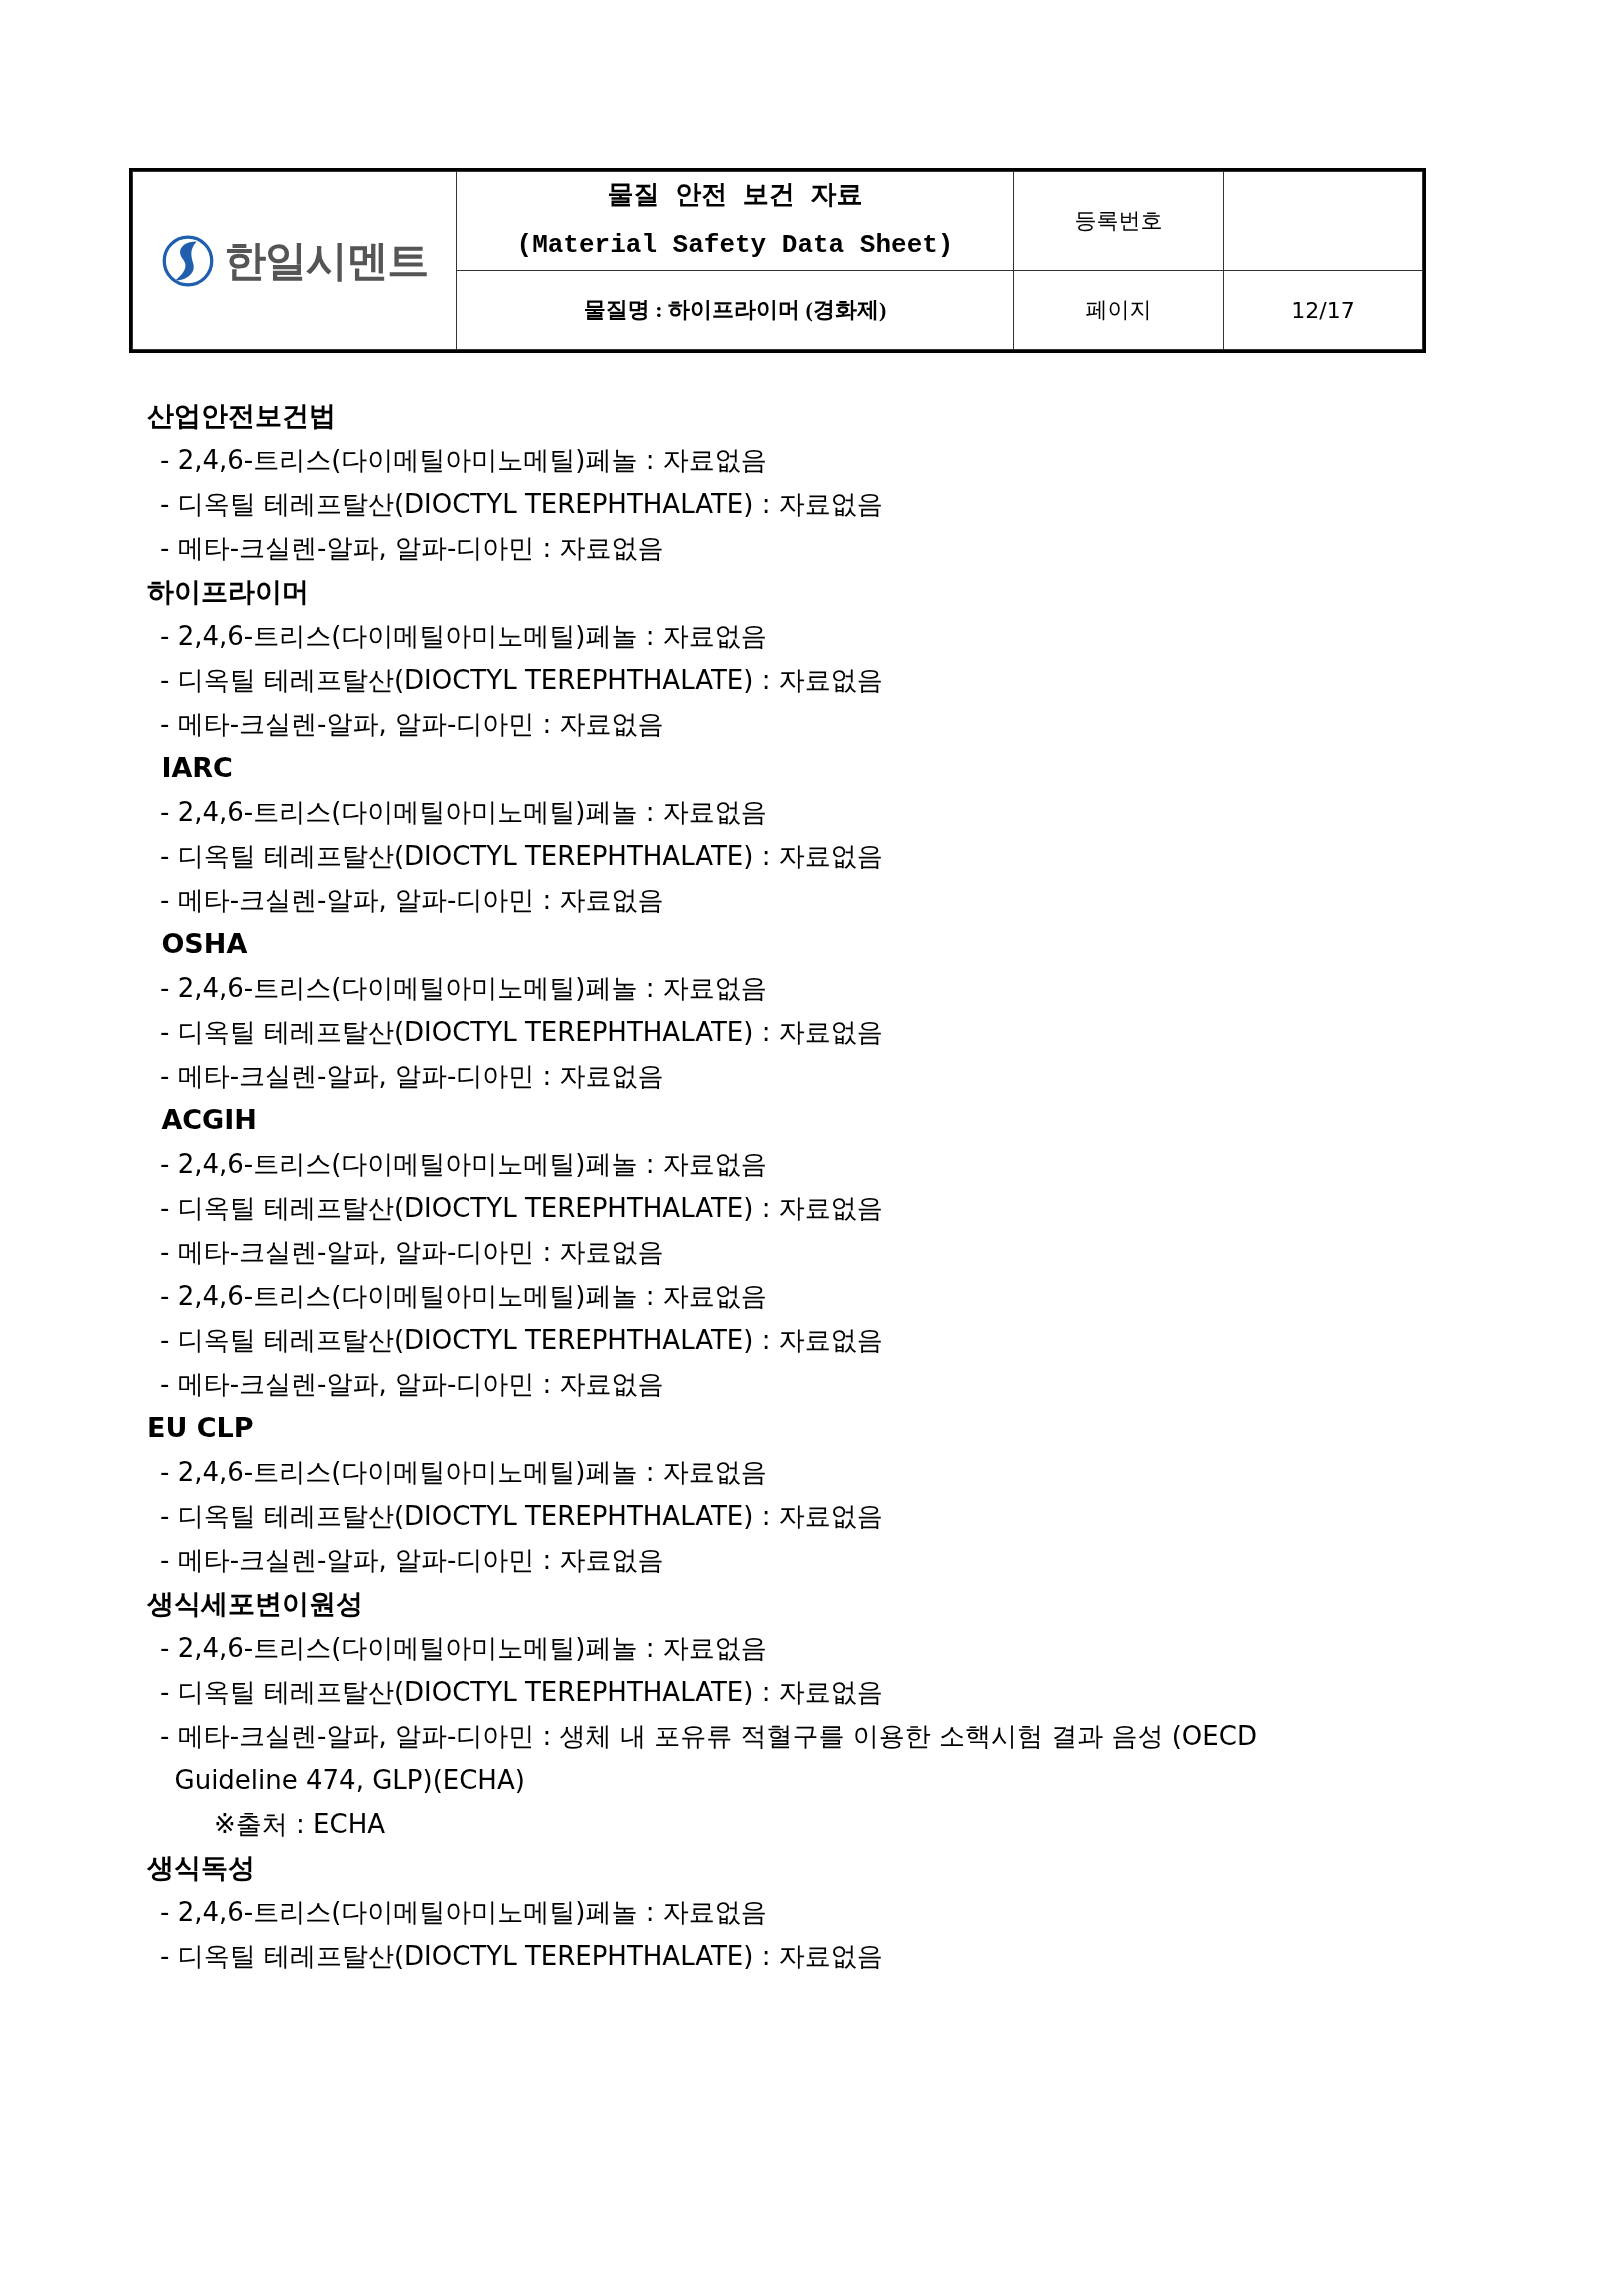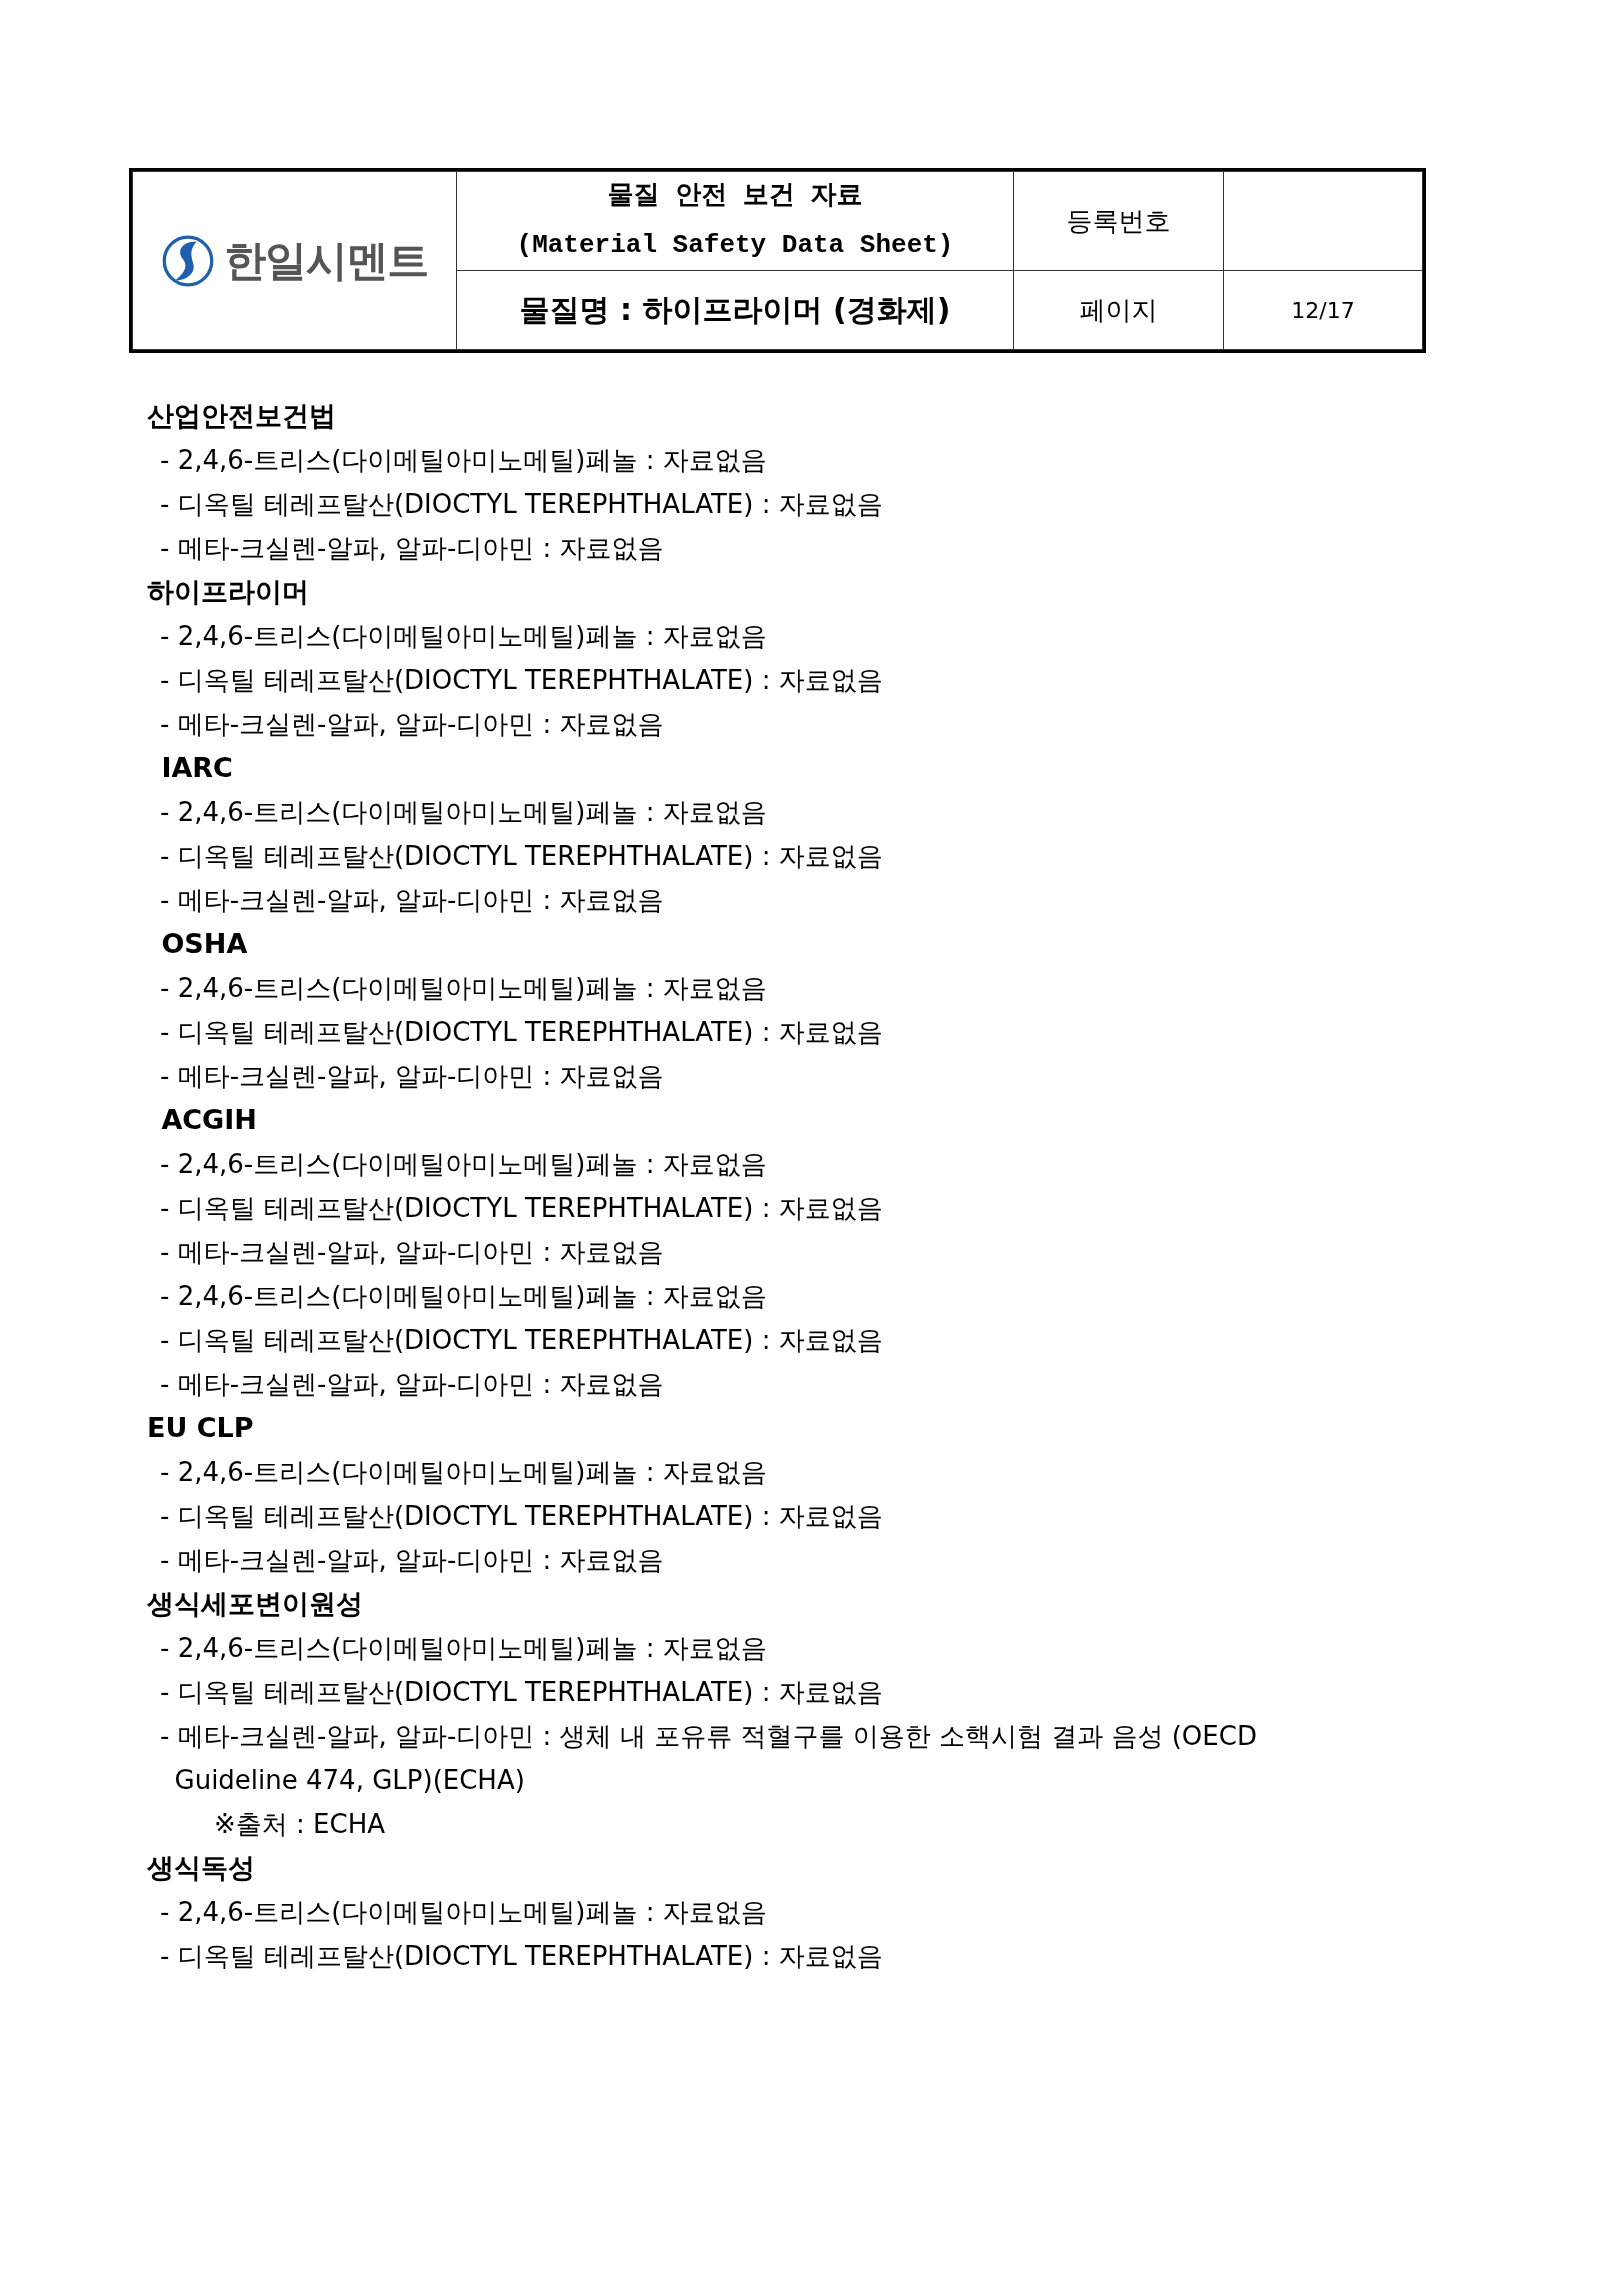--- a/index.html
+++ b/index.html
@@ -2,24 +2,24 @@
 <html style="font-size:10.5px"><head>
 <meta charset="utf-8">
 <style>
   html, body { margin:0; padding:0; background:#fff; }
   body { width:1621px; height:2295px; position:relative; font-family:"DejaVu Sans", sans-serif; color:#000; }
   .hdr { position:absolute; left:129px; top:168px; width:1297px; height:185px; border:3.3px solid #000; box-sizing:border-box; }
   .hdr table { width:100%; height:100%; border-collapse:collapse; table-layout:fixed; }
   .hdr td { border:1.3px solid #333; text-align:center; vertical-align:middle; padding:0; }
   .logo-cell { width:323px; }
   .title-cell { width:556px; }
-  .label-cell { width:209px; font-size:26px; }
+  .label-cell { width:209px; font-size:22px; }
   .value-cell { font-size:22px; }
   .title-top { font-size:26px; font-weight:bold; line-height:49px;font-family:Liberation Mono, monospace; }
-  .title-name { font-size:30px; font-weight:bold; }
+  .title-name { font-size:22px; font-weight:bold;font-family:Liberation Serif, serif; }
   .logo { display:flex; align-items:center; justify-content:center; gap:9.2px; }
   .logo-mark { width:54px; height:54px; }
   .logo-text { font-size:42px; font-weight:bold; color:#555; letter-spacing:-1.3px; }
   .content { position:absolute; left:147px; top:394px; width:1246px; }
   .line { font-size:26px; line-height:44px; white-space:pre; height:44px; }
   .h { font-weight:bold; font-size:27px; }
   .h.ind { padding-left:14.4px; }
   .item { padding-left:13px; }
   .cont { padding-left:27.5px; }
   .src { padding-left:67px; }

